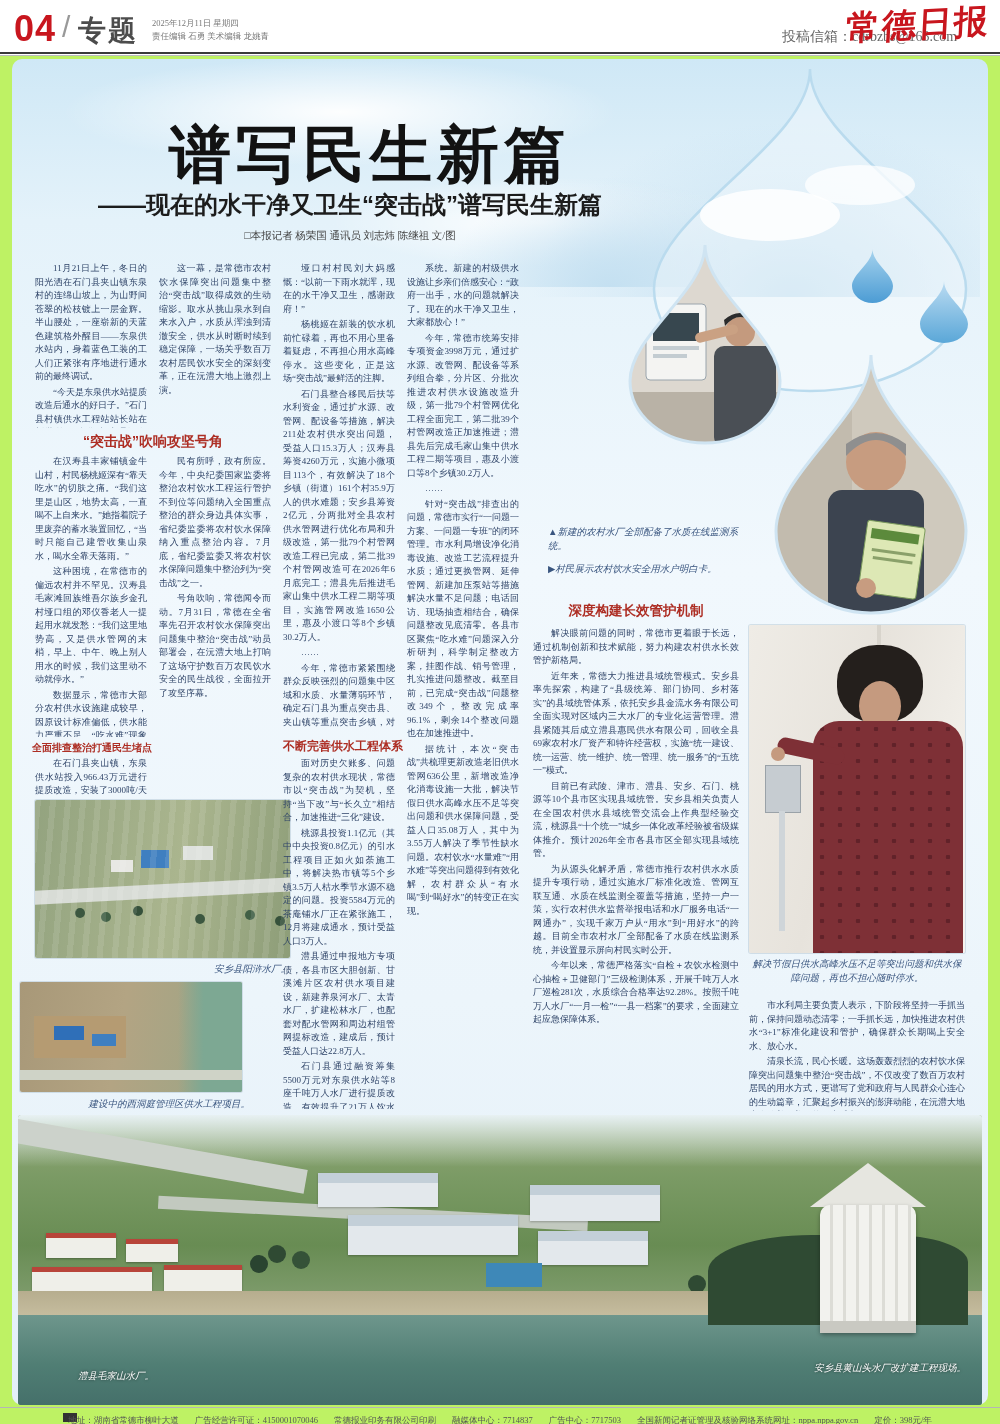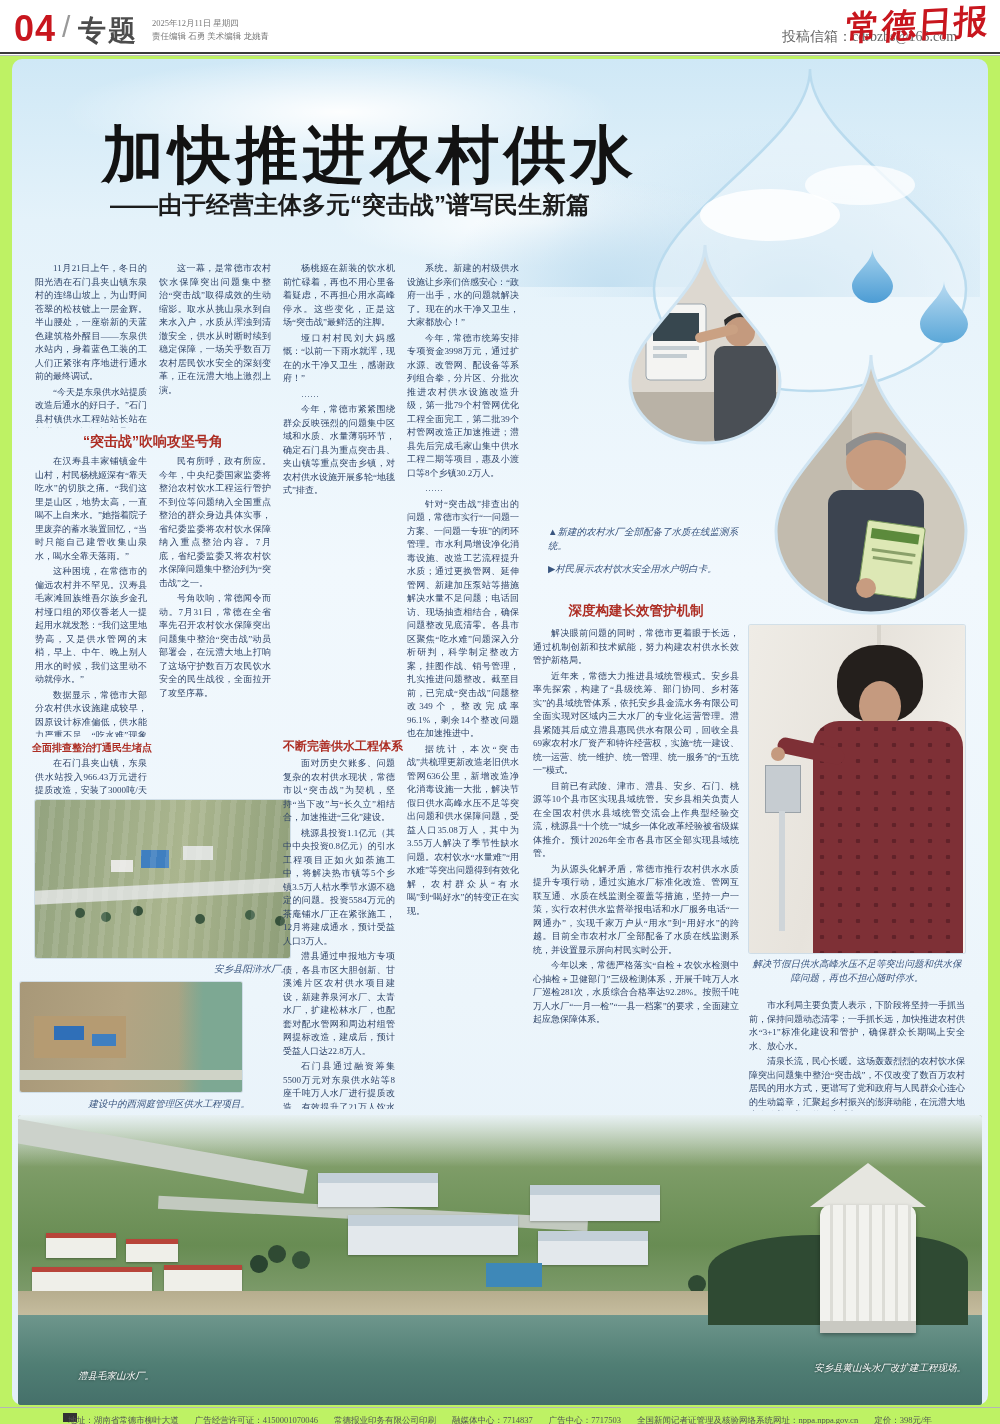--- a/index.html
+++ b/index.html
@@ -77,22 +77,23 @@
     <div class="hrule2"></div>
   </div>
 
   <div class="main">
     <div class="bgwash"></div>
     <div class="cloud" style="left:60px;top:0;width:560px;height:110px;"></div>
     <div class="cloud" style="left:330px;top:120px;width:420px;height:90px;"></div>
     <div class="mount" style="right:20px;top:50px;width:470px;height:190px;"></div>
     <div class="mount" style="left:430px;top:110px;width:300px;height:120px;"></div>
 
-    <div class="title">加快推进农村供水</div>
-    <div class="subtitle">——由于经营主体多元“突击战”谱写民生新篇</div>
+    <div class="title">谱写民生新篇</div>
+    <div class="subtitle">——现在的水干净又卫生“突击战”谱写民生新篇</div>
+    <div class="byline">□本报记者 杨荣国 通讯员 刘志炜 陈继祖 文/图</div>
 
     <svg class="abs" style="left:650px;top:8px;" width="320" height="330" viewBox="0 0 320 330">
       <path d="M160 4 C160 80 316 150 316 224 A156 102 0 1 1 4 224 C4 150 160 80 160 4 Z" fill="rgba(255,255,255,0.35)" stroke="#badbee" stroke-width="2.5"></path>
       <ellipse cx="120" cy="150" rx="70" ry="26" fill="rgba(255,255,255,.85)"></ellipse>
       <ellipse cx="210" cy="120" rx="55" ry="20" fill="rgba(255,255,255,.75)"></ellipse>
     </svg>
     <svg class="abs" style="left:850px;top:190px;" width="45" height="58" viewBox="0 0 45 58">
       <defs>
           <linearGradient id="gb1" x1="0" y1="0" x2="0" y2="1">
         <stop offset="0" stop-color="#a6d3ee"></stop>
@@ -193,22 +194,23 @@
     <div class="ph photo2" style="left:20px;top:925px;width:222px;height:110px;">
       <div class="abs" style="left:14px;top:34px;width:92px;height:42px;background:#b59b72;"></div>
       <div class="abs" style="left:34px;top:44px;width:30px;height:14px;background:#2f6fb8;"></div>
       <div class="abs" style="left:72px;top:52px;width:24px;height:12px;background:#3f7fc0;"></div>
       <div class="abs" style="right:0;top:0;width:64px;height:110px;background:linear-gradient(90deg,rgba(125,168,147,0),#7da893 40%);"></div>
       <div class="abs" style="left:0;top:88px;width:222px;height:10px;background:#cfd3c7;"></div>
     </div>
     <div class="cap" style="left:20px;top:1040px;width:230px;text-align:right;">建设中的西洞庭管理区供水工程项目。</div>
 
     <div class="txt" style="left:283px;top:205px;width:112px;height:467px;">
+        <p>垭口村村民刘大妈感慨：“以前一下雨水就浑，现在的水干净又卫生，感谢政府！”</p>
         <p>杨桃姬在新装的饮水机前忙碌着，再也不用心里备着疑虑，不再担心用水高峰停水。这些变化，正是这场“突击战”最鲜活的注脚。</p>
-        <p>垭口村村民刘大妈感慨：“以前一下雨水就浑，现在的水干净又卫生，感谢政府！”</p>
+        <p>石门县整合移民后扶等水利资金，通过扩水源、改管网、配设备等措施，解决211处农村供水突出问题，受益人口15.3万人；汉寿县筹资4260万元，实施小微项目113个，有效解决了18个乡镇（街道）161个村35.9万人的供水难题；安乡县筹资2亿元，分两批对全县农村供水管网进行优化布局和升级改造，第一批79个村管网改造工程已完成，第二批39个村管网改造可在2026年6月底完工；澧县先后推进毛家山集中供水工程二期等项目，实施管网改造1650公里，惠及小渡口等8个乡镇30.2万人。</p>
         <p>……</p>
         <p>今年，常德市紧紧围绕群众反映强烈的问题集中区域和水质、水量薄弱环节，确定石门县为重点突击县、夹山镇等重点突击乡镇，对农村供水设施开展多轮“地毯式”排查。</p>
       </div>
     <div class="sechead" style="left:283px;top:681px;width:116px;font-size:12px;">不断完善供水工程体系</div>
     <div class="txt" style="left:283px;top:700px;width:112px;height:352px;">
         <p>面对历史欠账多、问题复杂的农村供水现状，常德市以“突击战”为契机，坚持“当下改”与“长久立”相结合，加速推进“三化”建设。</p>
         <p>桃源县投资1.1亿元（其中中央投资0.8亿元）的引水工程项目正如火如荼施工中，将解决热市镇等5个乡镇3.5万人枯水季节水源不稳定的问题。投资5584万元的茶庵铺水厂正在紧张施工，12月将建成通水，预计受益人口3万人。</p>
         <p>澧县通过申报地方专项债，各县市区大胆创新、甘溪滩片区农村供水项目建设，新建养泉河水厂、太青水厂，扩建松林水厂，也配套对配水管网和周边村组管网提标改造，建成后，预计受益人口达22.8万人。</p>
         <p>石门县通过融资筹集5500万元对东泉供水站等8座千吨万人水厂进行提质改造，有效提升了21万人饮水保障水平；启动了石门县西北大水厂（一期）项目建设，2026年春节前可基本建成。</p>
       </div>

